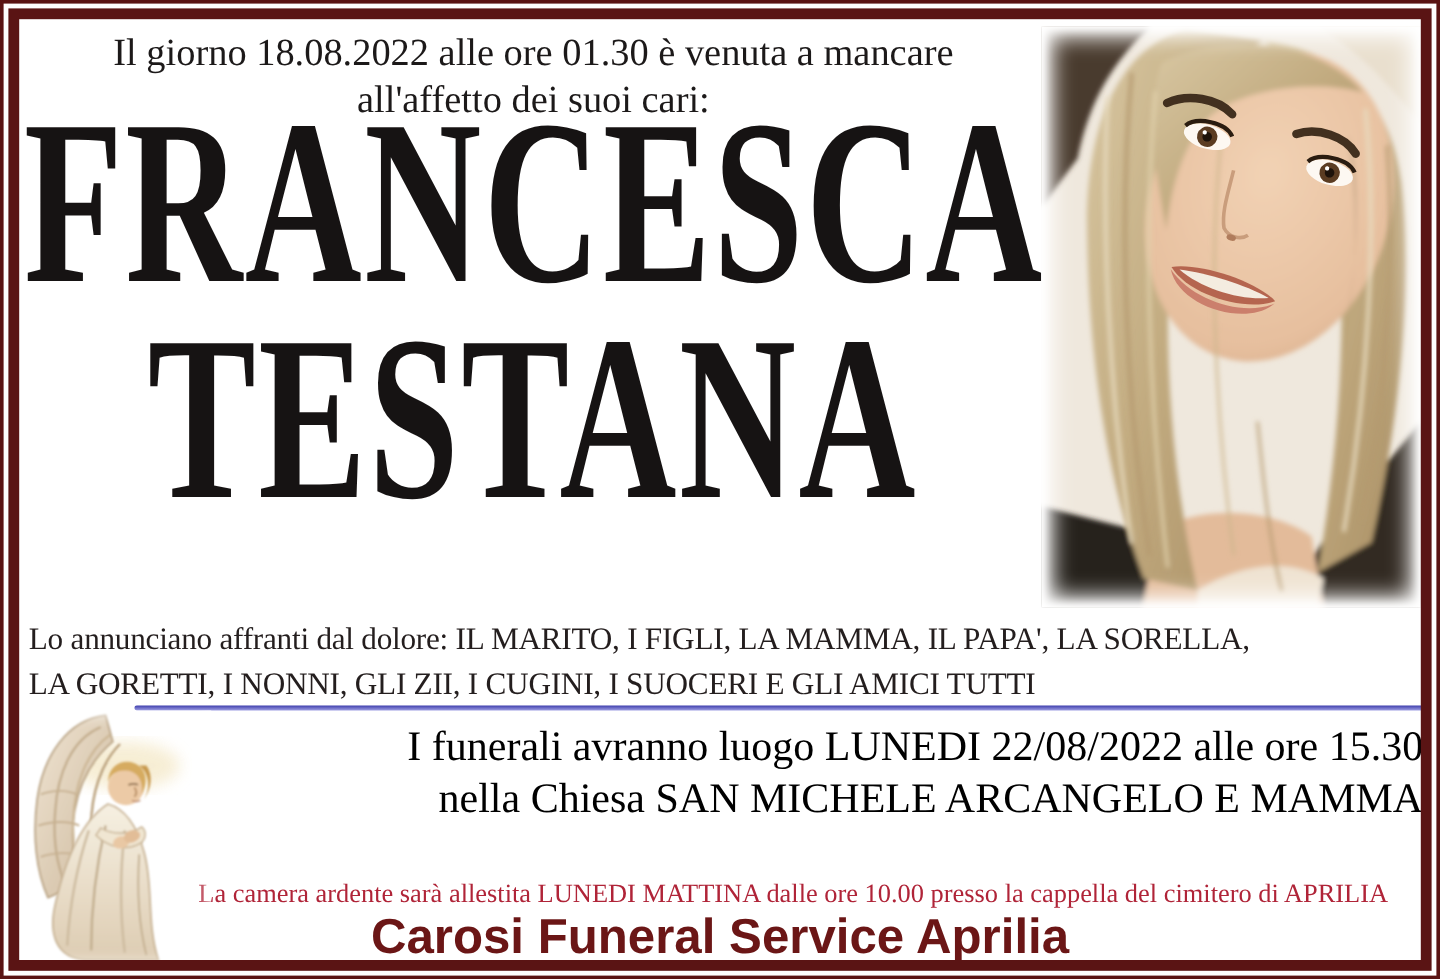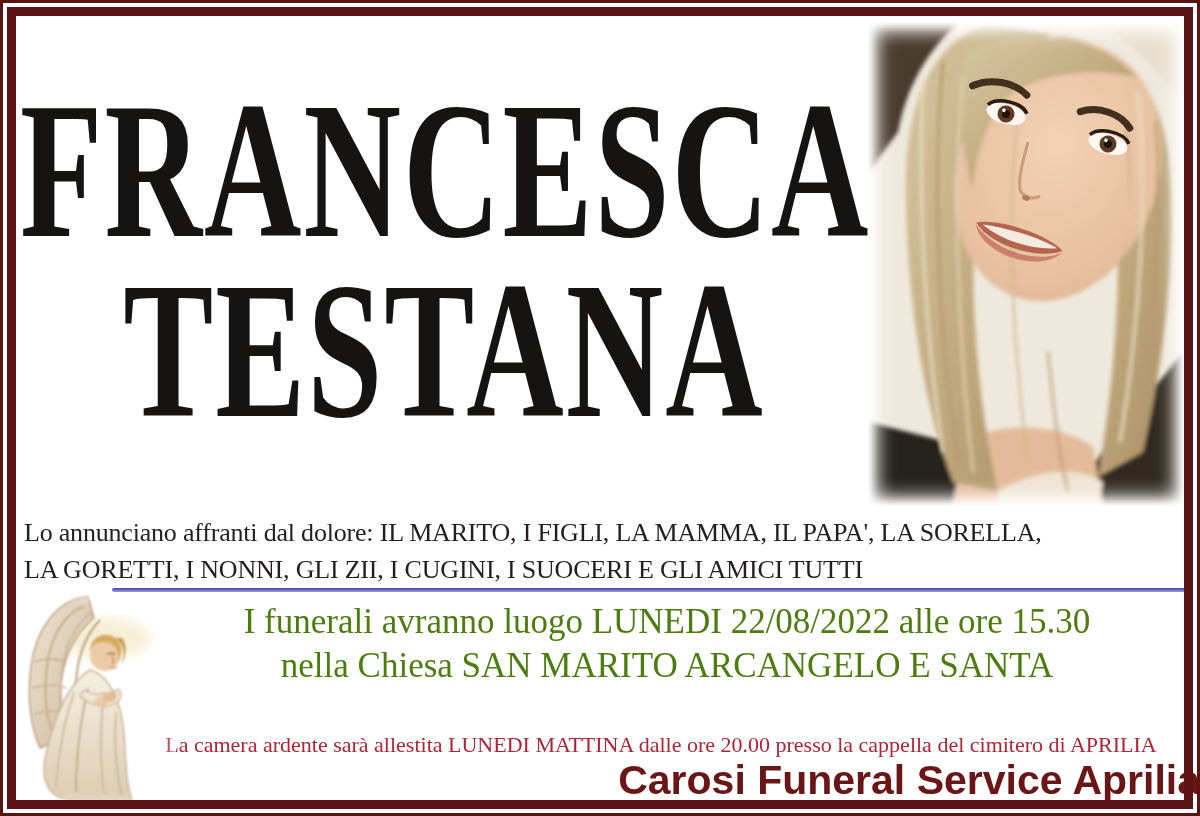--- a/index.html
+++ b/index.html
@@ -43,64 +43,68 @@
     position:absolute; top:514px; left:24px; right:12px; text-align:left;
     font-size:26px; line-height:37px; letter-spacing:-0.2px;
     color:#241e1e; z-index:5; white-space:nowrap;
   }
   .separator {
     position:absolute; top:588px; left:112px; right:14px; height:4px;
     background:linear-gradient(to bottom, var(--separator-top, #4040ae), var(--separator-bottom, #9d9de2));
     border-radius:2px; z-index:5;
   }
   .funeral {
-    position:absolute; top:600px; left:148px; right:14px; text-align:center;
-    font-size:35px; line-height:44px; color:#4d7c0f; z-index:5; white-space:nowrap;
+    position:absolute; top:600px; left:148px; right:14px; text-align:right;
+    font-size:35px; line-height:44px; color:#000000; z-index:5; white-space:nowrap;
   }
   .wake {
     position:absolute; top:732px; left:130px; right:8px; text-align:center;
     font-size:22px; line-height:26px; color:var(--red-text, #b02438);
     z-index:5; white-space:nowrap;
   }
   .footer {
-    position:absolute; top:758px; left:0; width:100%; text-align:right;
+    position:absolute; top:758px; left:0; width:100%; text-align:center;
     font-family:"Liberation Sans", sans-serif; font-weight:bold;
     font-size:41px; line-height:44px; color:var(--maroon-text, #6b1616); z-index:5;
   }
   .portrait {
     position:absolute; top:22px; left:868px; width:316px; height:484px; z-index:6;
   }
   .angel {
     position:absolute; top:592px; left:4px; width:172px; height:214px; z-index:6;
   }
   svg { display:block; width:100%; height:100%; }
 </style>
 </head>
 <body>
 
 <div class="poster">
 
+  <div class="intro">
+    <div>Il giorno 18.08.2022 alle ore 01.30 è venuta a mancare</div>
+    <div>all'affetto dei suoi cari:</div>
+  </div>
 
   <div class="name-line name-first">FRANCESCA</div>
   <div class="name-line name-last">TESTANA</div>
 
 
   <div class="announcement">
     <div>Lo annunciano affranti dal dolore: IL MARITO, I FIGLI, LA MAMMA, IL PAPA', LA SORELLA,</div>
     <div>LA GORETTI, I NONNI, GLI ZII, I CUGINI, I SUOCERI E GLI AMICI TUTTI</div>
   </div>
 
   <div class="separator"></div>
 
   <div class="funeral">
     <div>I funerali avranno luogo LUNEDI 22/08/2022 alle ore 15.30</div>
-    <div>nella Chiesa SAN MARITO ARCANGELO E SANTA</div>
-  </div>
-
-  <div class="wake">La camera ardente sarà allestita LUNEDI MATTINA dalle ore 20.00 presso la cappella del cimitero di APRILIA</div>
+    <div>nella Chiesa SAN MICHELE ARCANGELO E MAMMA</div>
+  </div>
+
+  <div class="wake">La camera ardente sarà allestita LUNEDI MATTINA dalle ore 10.00 presso la cappella del cimitero di APRILIA</div>
 
   <div class="footer">Carosi Funeral Service Aprilia</div>
 
   <div class="portrait" role="img" aria-label="portrait photo of the deceased">
     <svg viewBox="0 0 316 484" preserveAspectRatio="none">
       <defs>
         <linearGradient id="hairG" x1="0" y1="0" x2="1" y2="1">
           <stop offset="0" stop-color="#d8c7a2"></stop>
           <stop offset="0.5" stop-color="#c2ab80"></stop>
           <stop offset="1" stop-color="#a98f64"></stop>

